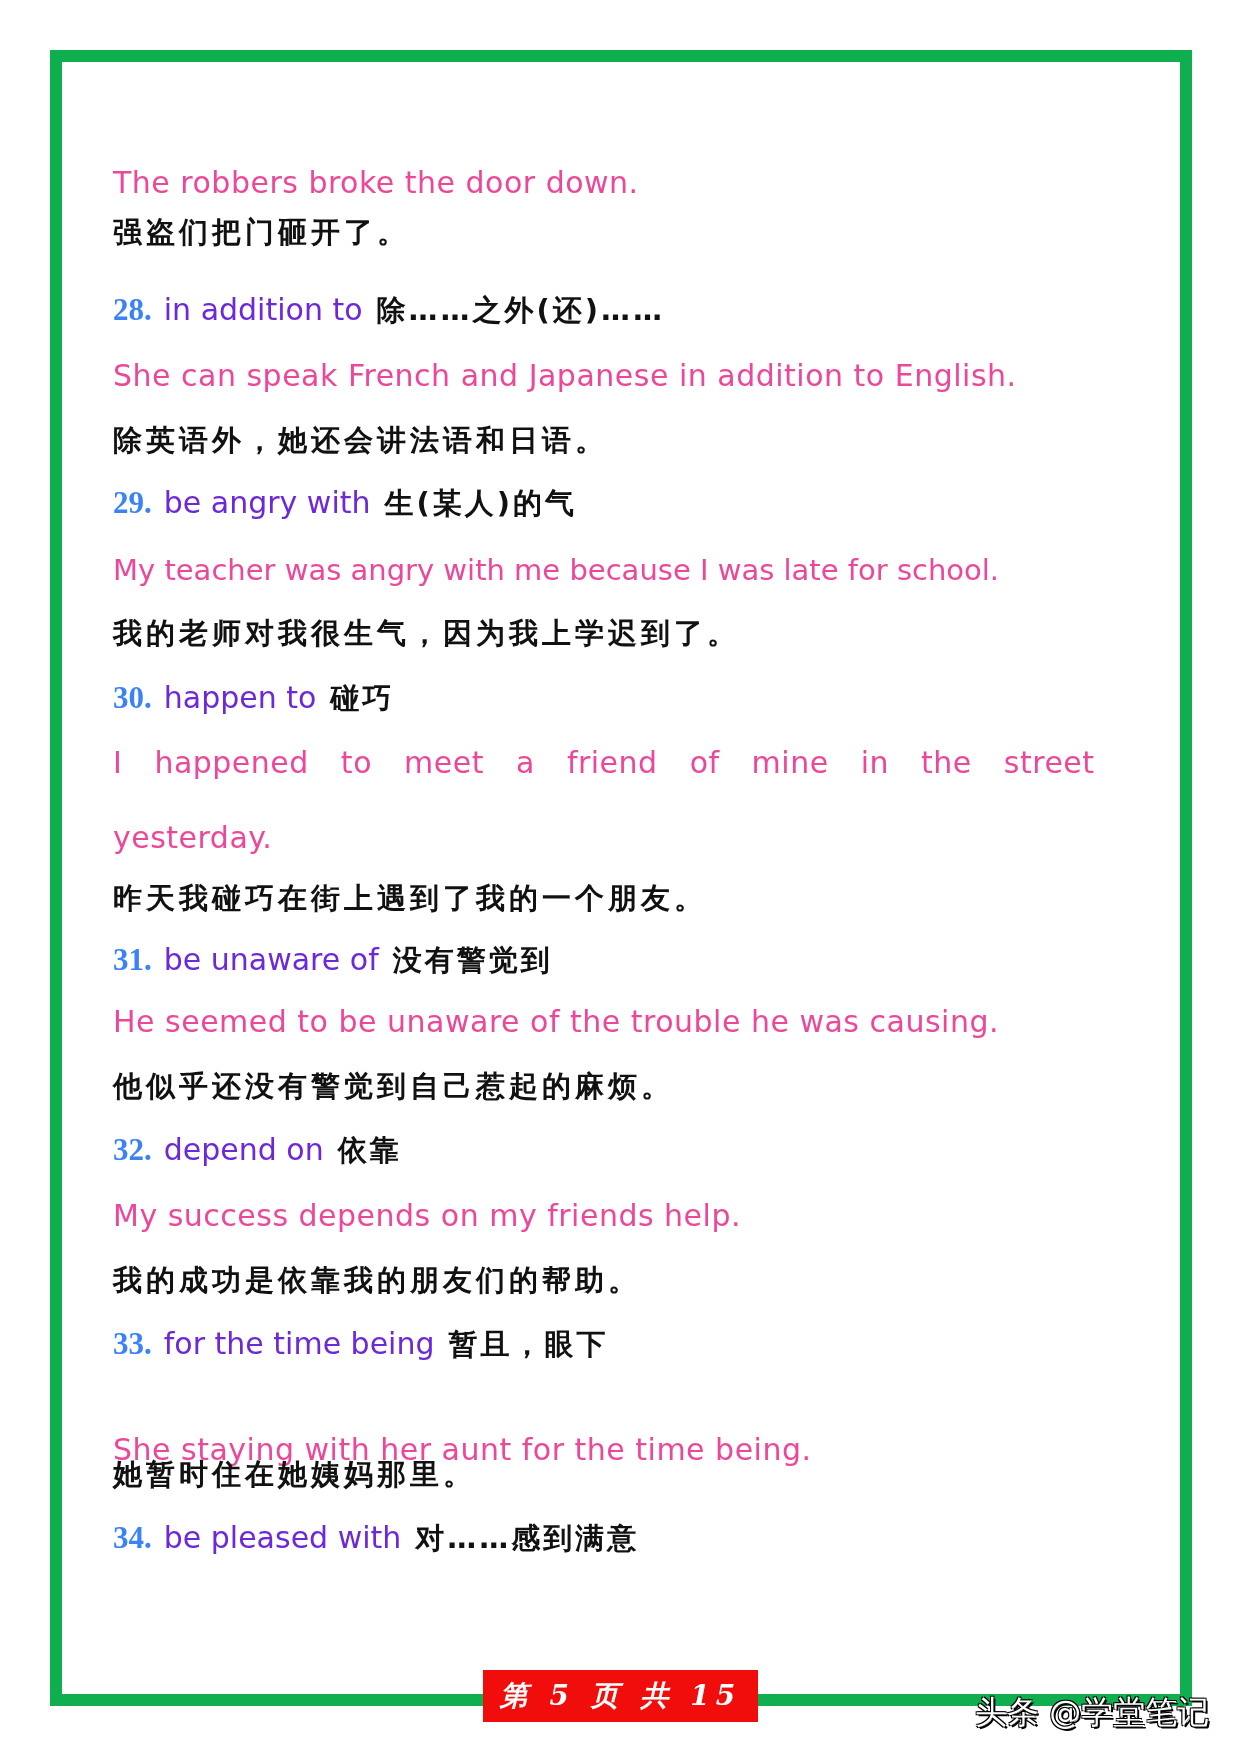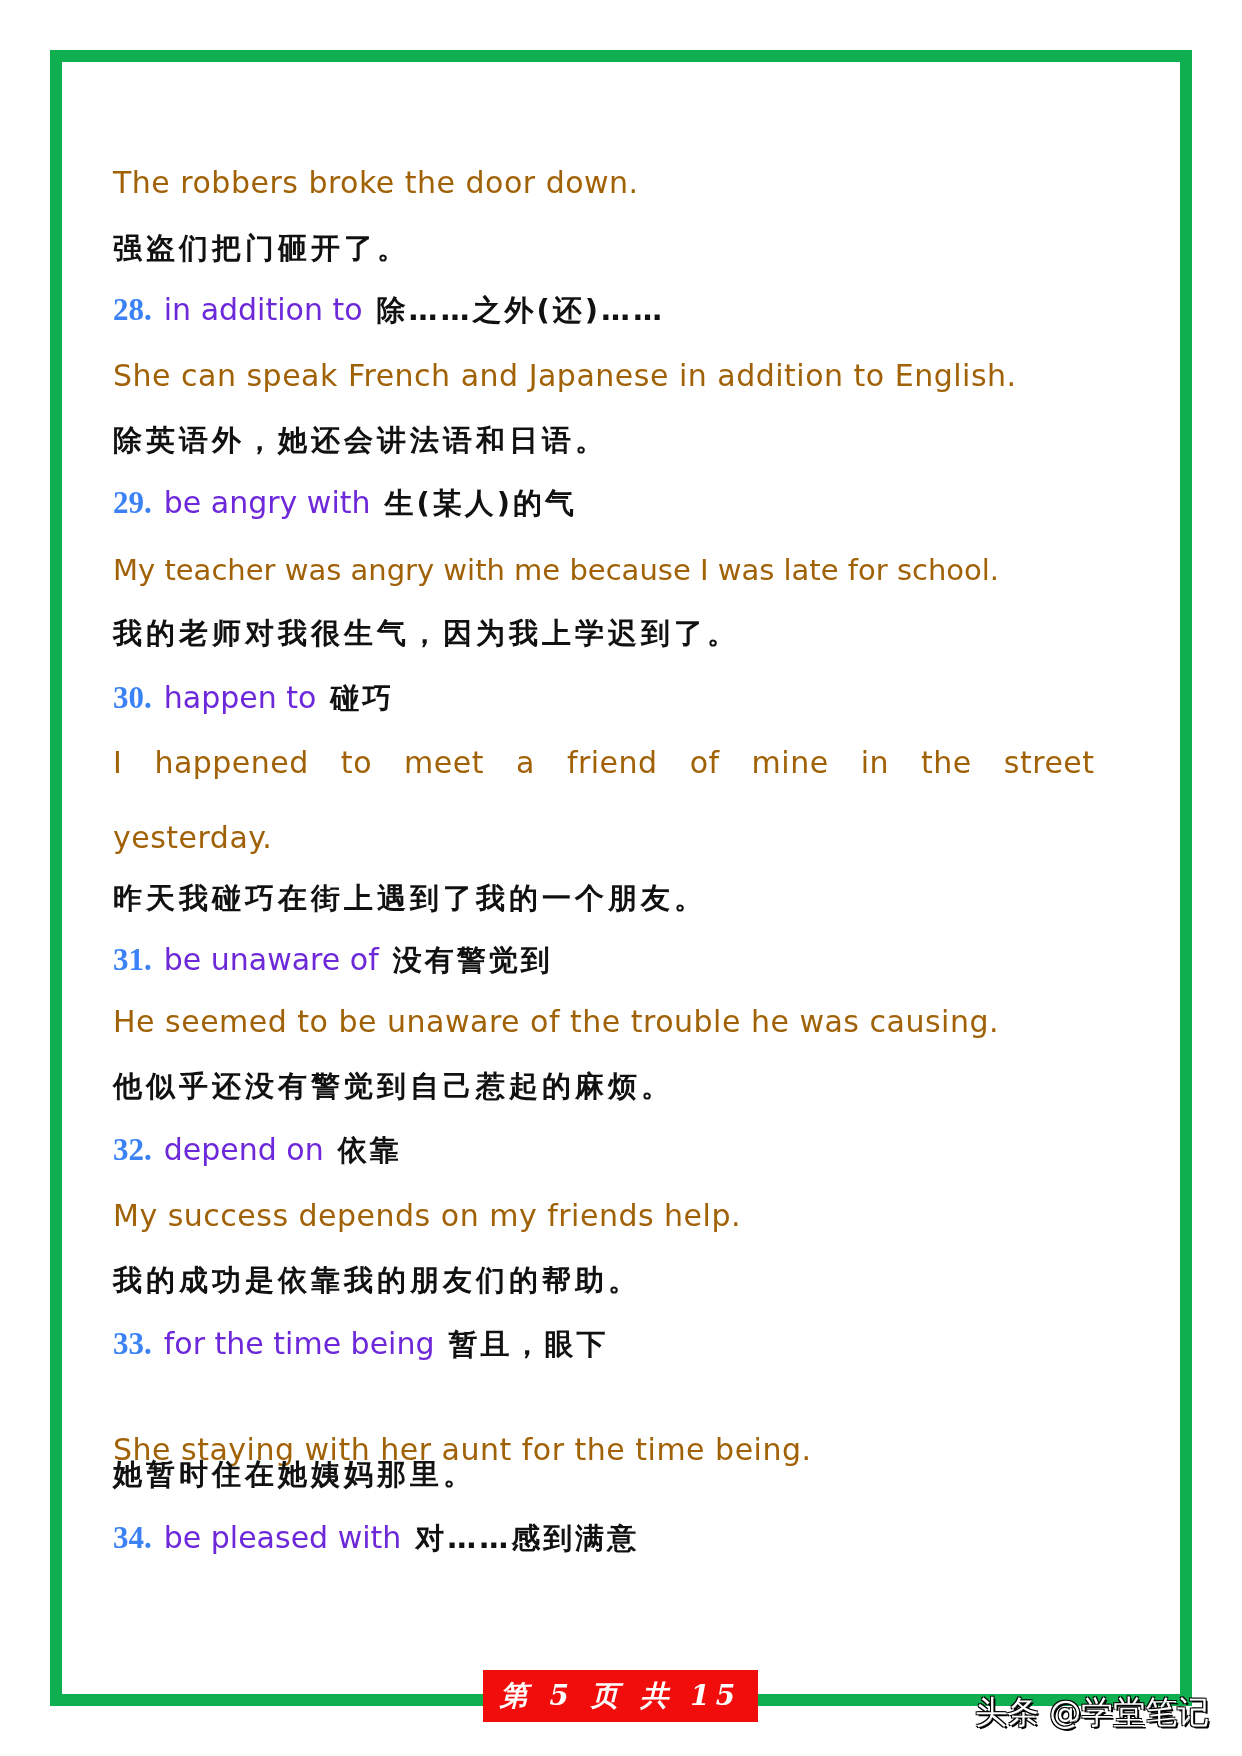--- a/index.html
+++ b/index.html
@@ -8,21 +8,21 @@
       position: absolute; left: 50px; top: 50px;
       width: 1118px; height: 1632px;
       border: 12px solid #0fae4f;
       background: #ffffff;
     }
     .line {
       position: absolute; left: 113px; height: 44px; line-height: 44px;
       white-space: nowrap;
     }
     .en {
-      color: #a16207;
+      color: #ec4899;
       font-family: "DejaVu Sans", sans-serif;
       font-size: 30px;
       letter-spacing: 0.5px;
     }
     .zh {
       color: #111111;
       font-family: "DejaVu Sans", sans-serif;
       font-weight: bold;
       font-size: 29px;
       letter-spacing: 4px;
@@ -49,21 +49,21 @@
       white-space: nowrap;
     }
   </style>
 </head>
 <body>
 
 <div class="frame"></div>
 
 <div class="line en" style="top:161px">The robbers broke the door down.</div>
 
-<div class="line zh" style="top:226px">强盗们把门砸开了。</div>
+<div class="line zh" style="top:210px">强盗们把门砸开了。</div>
 
 <div class="line" style="top:288px">
   <span class="num">28.</span><span class="term">in addition to</span><span class="meaning">除……之外(还)……</span>
 </div>
 <div class="line en" style="top:354px">She can speak French and Japanese in addition to English.</div>
 <div class="line zh" style="top:418px">除英语外，她还会讲法语和日语。</div>
 
 <div class="line" style="top:481px">
   <span class="num">29.</span><span class="term">be angry with</span><span class="meaning">生(某人)的气</span>
 </div>

